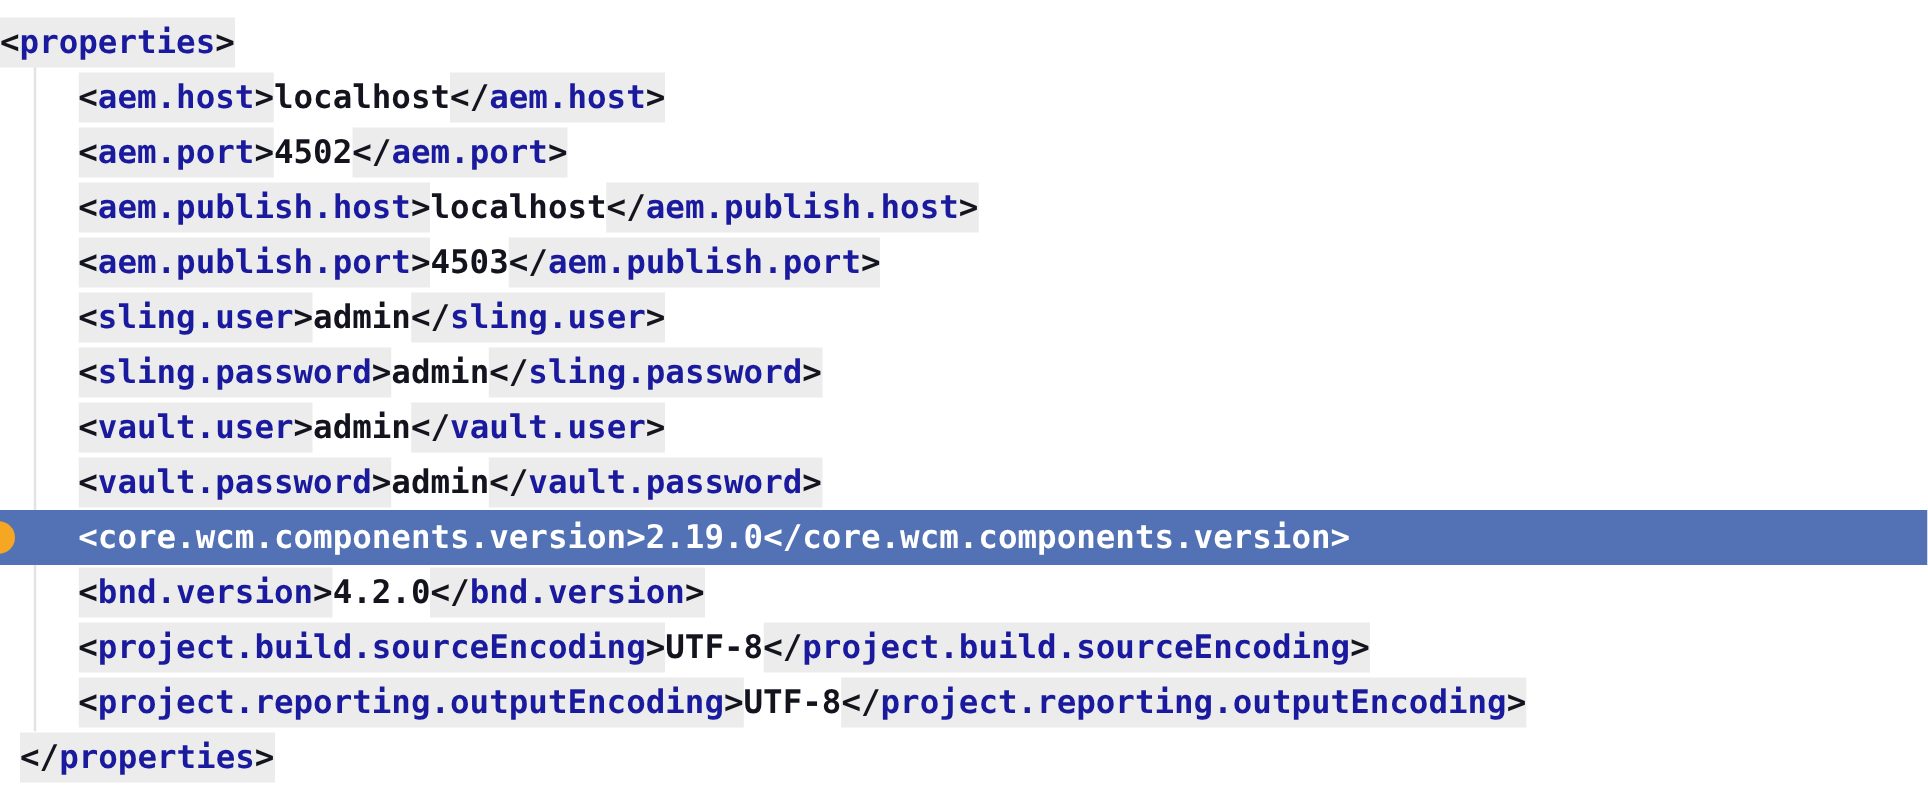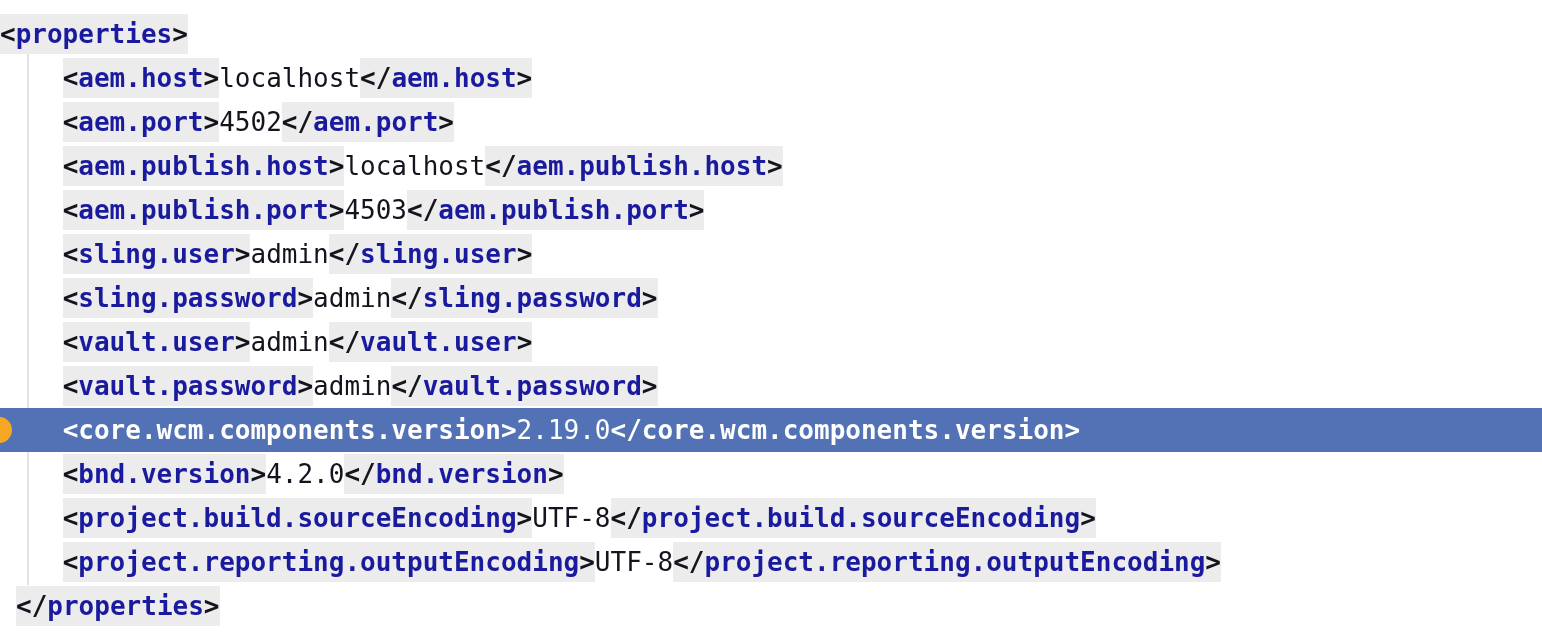--- a/index.html
+++ b/index.html
@@ -48,21 +48,21 @@
     font-weight: bold;
     letter-spacing: 0px;
   }
 
   
   .run {
     white-space: pre;
   }
   .punct   { color: #14141e; }
   .tagname { color: #1a1a9e; }
-  .value   { color: #14141e; font-weight: normal; }
+  .value   { color: #14141e; font-weight: bold; }
 
   
   .hl {
     background: #ececec;
     padding: 5px 0;
   }
 
   
   .code-line.selected {
     background: #5272b5;

